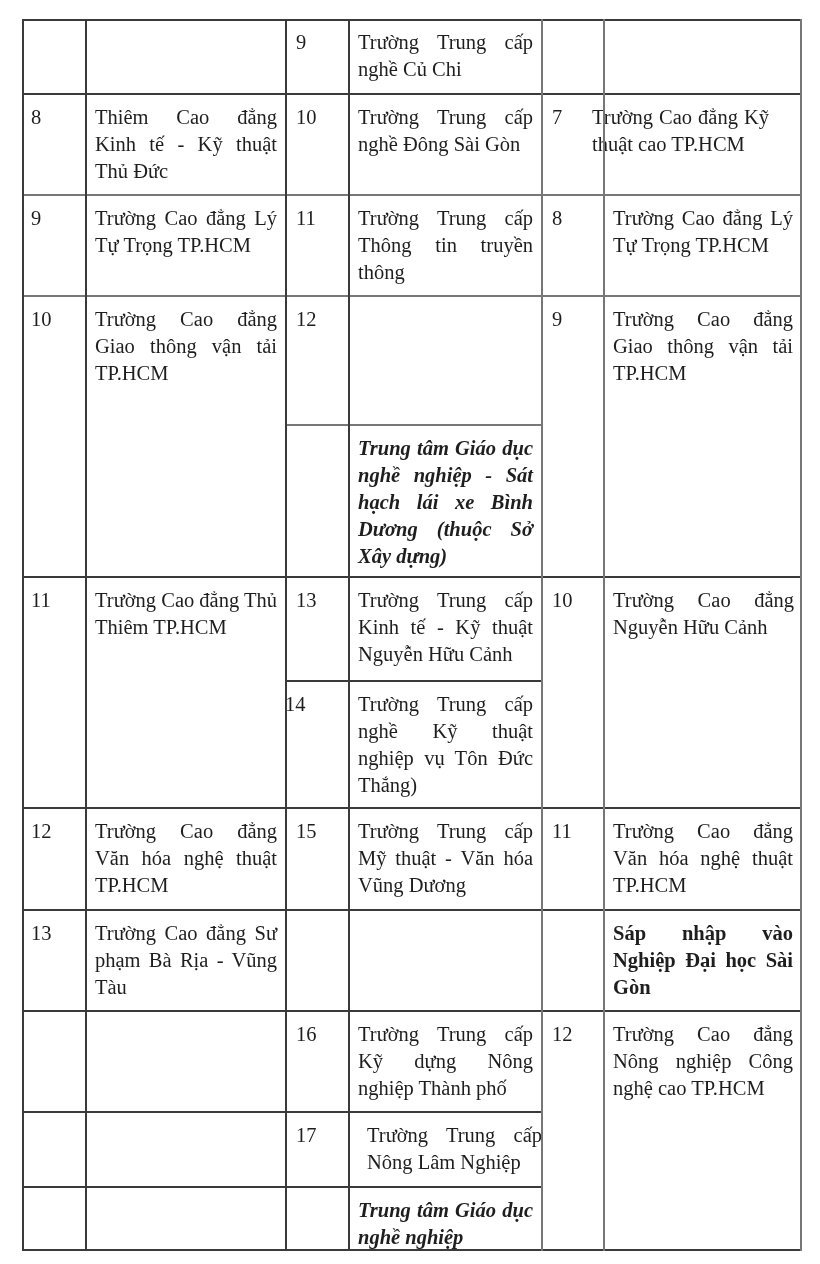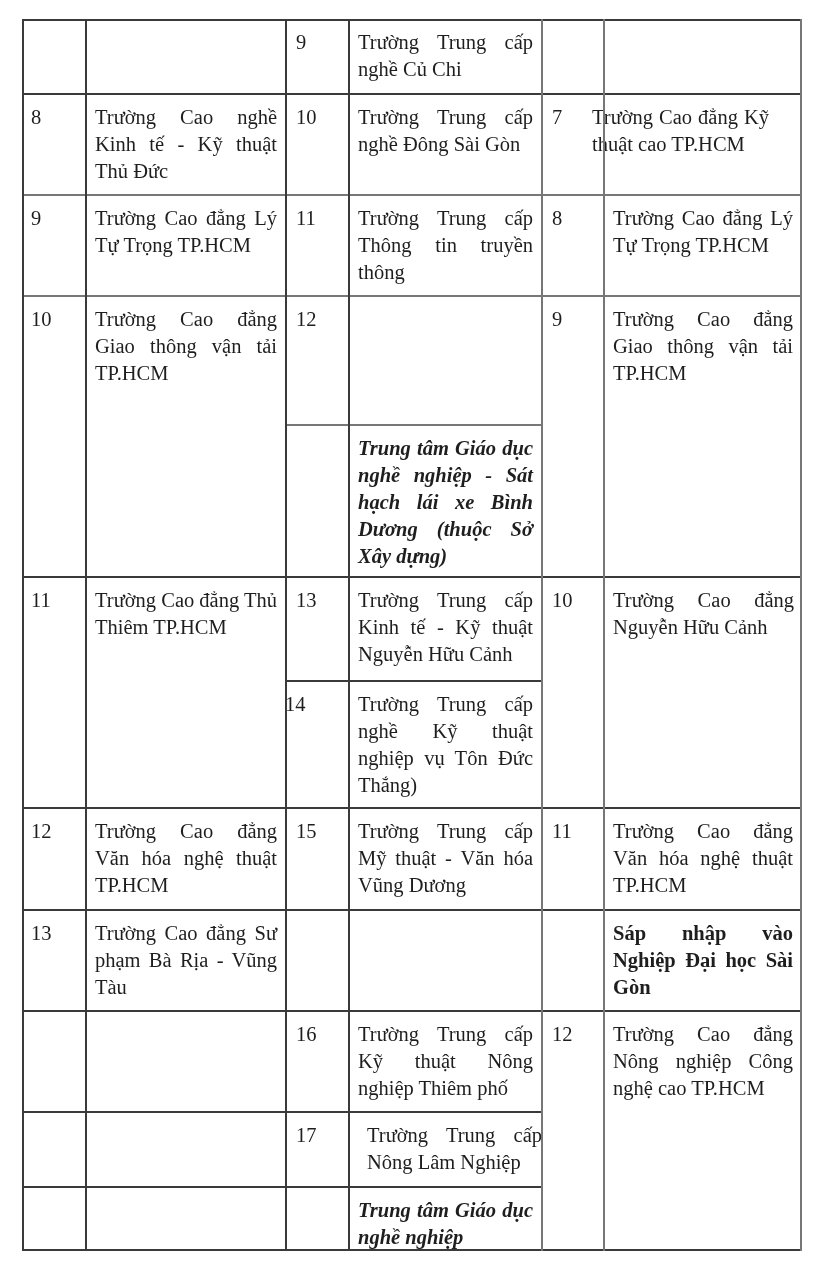--- a/index.html
+++ b/index.html
@@ -17,21 +17,21 @@
 </style>
 </head>
 <body>
 
 <div class="tbl">
 
   <div class="cell num" style="left:265px;top:0;width:61px;height:75px">9</div>
   <div class="cell" style="left:328px;top:0;width:191px;height:75px">Trường Trung cấp nghề Củ Chi</div>
 
   <div class="cell num" style="left:0;top:75px;width:63px;height:101px">8</div>
-  <div class="cell" style="left:65px;top:75px;width:198px;height:101px">Trường Cao nghề Kinh tế - Kỹ thuật Thủ Đức</div>
+  <div class="cell" style="left:65px;top:75px;width:198px;height:101px">Thiêm Cao đẳng Kinh tế - Kỹ thuật Thủ Đức</div>
   <div class="cell num" style="left:265px;top:75px;width:61px;height:101px">10</div>
   <div class="cell" style="left:328px;top:75px;width:191px;height:101px">Trường Trung cấp nghề Đông Sài Gòn</div>
   <div class="cell num" style="left:521px;top:75px;width:60px;height:101px">7</div>
   <div class="cell" style="left:562px;top:75px;width:193px;height:101px">Trường Cao đẳng Kỹ thuật cao TP.HCM</div>
 
   <div class="cell num" style="left:0;top:176px;width:63px;height:101px">9</div>
   <div class="cell" style="left:65px;top:176px;width:198px;height:101px">Trường Cao đẳng Lý Tự Trọng TP.HCM</div>
   <div class="cell num" style="left:265px;top:176px;width:61px;height:101px">11</div>
   <div class="cell" style="left:328px;top:176px;width:191px;height:101px">Trường Trung cấp Thông tin truyền thông</div>
   <div class="cell num" style="left:521px;top:176px;width:60px;height:101px">8</div>
@@ -59,21 +59,21 @@
   <div class="cell num" style="left:265px;top:789px;width:61px;height:102px">15</div>
   <div class="cell" style="left:328px;top:789px;width:191px;height:102px">Trường Trung cấp Mỹ thuật - Văn hóa Vũng Dương</div>
   <div class="cell num" style="left:521px;top:789px;width:60px;height:102px">11</div>
   <div class="cell" style="left:583px;top:789px;width:196px;height:102px">Trường Cao đẳng Văn hóa nghệ thuật TP.HCM</div>
 
   <div class="cell num" style="left:0;top:891px;width:63px;height:101px">13</div>
   <div class="cell" style="left:65px;top:891px;width:198px;height:101px">Trường Cao đẳng Sư phạm Bà Rịa - Vũng Tàu</div>
   <div class="cell b" style="left:583px;top:891px;width:196px;height:101px">Sáp nhập vào Nghiệp Đại học Sài Gòn</div>
 
   <div class="cell num" style="left:265px;top:992px;width:61px;height:101px">16</div>
-  <div class="cell" style="left:328px;top:992px;width:191px;height:101px">Trường Trung cấp Kỹ thuật Nông nghiệp Thiêm phố</div>
+  <div class="cell" style="left:328px;top:992px;width:191px;height:101px">Trường Trung cấp Kỹ dựng Nông nghiệp Thành phố</div>
   <div class="cell num" style="left:265px;top:1093px;width:61px;height:75px">17</div>
   <div class="cell" style="left:337px;top:1093px;width:191px;height:75px">Trường Trung cấp Nông Lâm Nghiệp</div>
   <div class="cell bi" style="left:328px;top:1168px;width:191px;height:63px;overflow:hidden">Trung tâm Giáo dục nghề nghiệp</div>
   <div class="cell num" style="left:521px;top:992px;width:60px;height:239px">12</div>
   <div class="cell" style="left:583px;top:992px;width:196px;height:239px">Trường Cao đẳng Nông nghiệp Công nghệ cao TP.HCM</div>
 
   <div class="hl" style="left:0;top:0;width:780px"></div>
   <div class="hl" style="left:0;top:74px;width:780px"></div>
   <div class="hl thin" style="left:0;top:175px;width:780px"></div>
   <div class="hl thin" style="left:0;top:276px;width:780px"></div>

